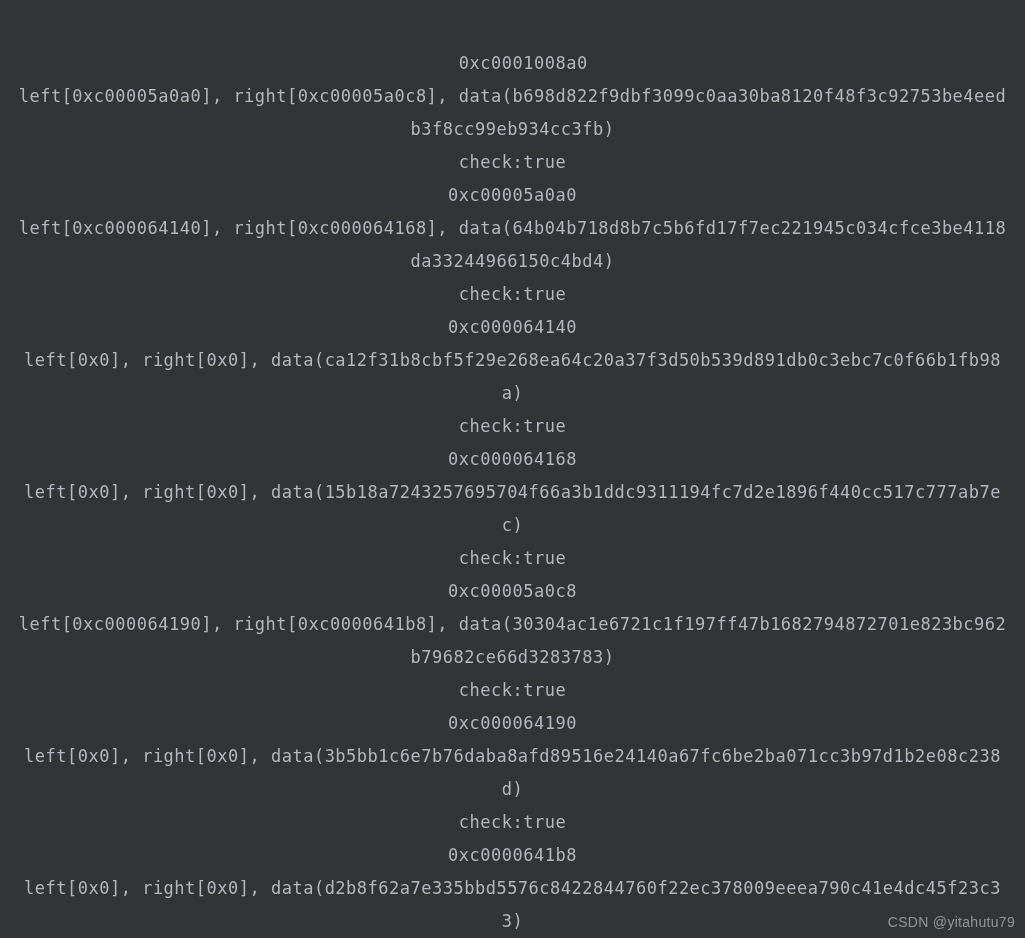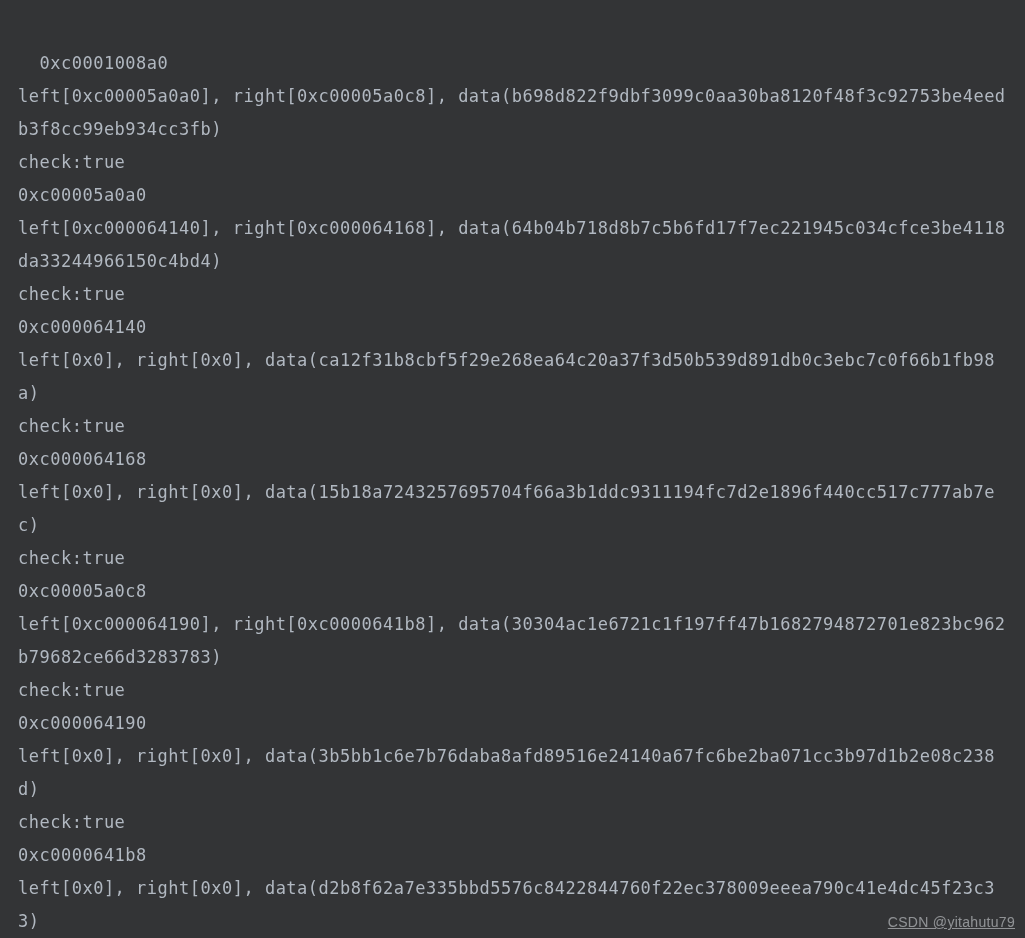--- a/index.html
+++ b/index.html
@@ -15,31 +15,31 @@
     width: 1025px;
     height: 938px;
     padding: 14px 18px 0 18px;
     font-family: "Menlo", "Consolas", "DejaVu Sans Mono", "Courier New", monospace;
     font-size: 17px;
     line-height: 33px;
     color: #b1b8c1;
     white-space: pre-wrap;
     word-break: break-all;
     letter-spacing: 0.5px;
+    text-align: center;
   }
   .watermark {
     position: absolute;
     right: 10px;
     bottom: 8px;
     font-family: -apple-system, BlinkMacSystemFont, "Segoe UI", Arial, sans-serif;
     font-size: 14px;
     color: rgba(220, 224, 228, 0.55);
     letter-spacing: 0.3px;
     pointer-events: none;
-    text-decoration: underline;
   }
 </style>
 </head>
 <body>
 
 <div class="terminal">
   <span>0xc0001008a0</span>
 <span>left[0xc00005a0a0], right[0xc00005a0c8], data(b698d822f9dbf3099c0aa30ba8120f48f3c92753be4eedb3f8cc99eb934cc3fb)</span>
 <span>check:true</span>
 <span>0xc00005a0a0</span>

